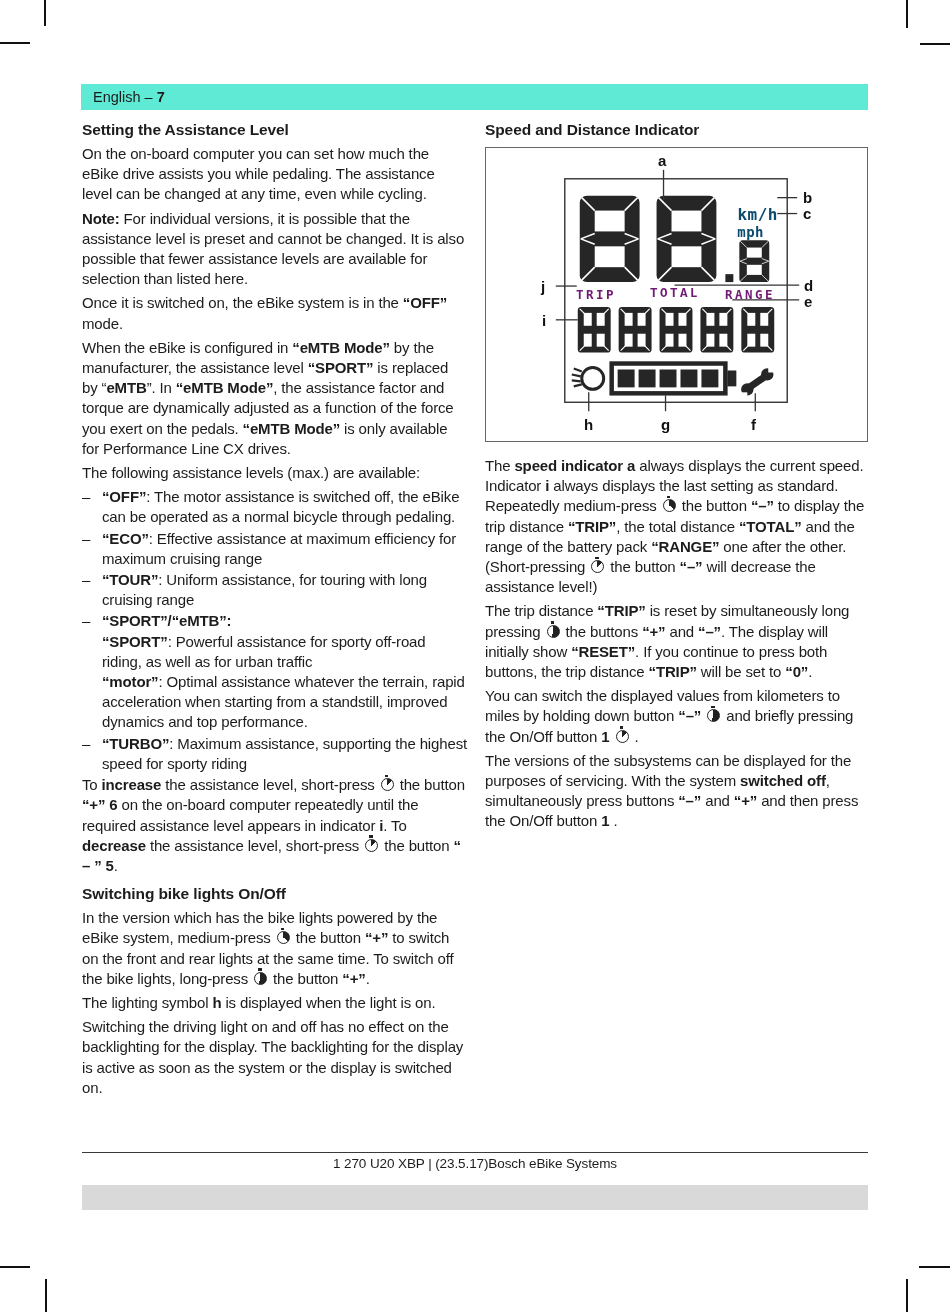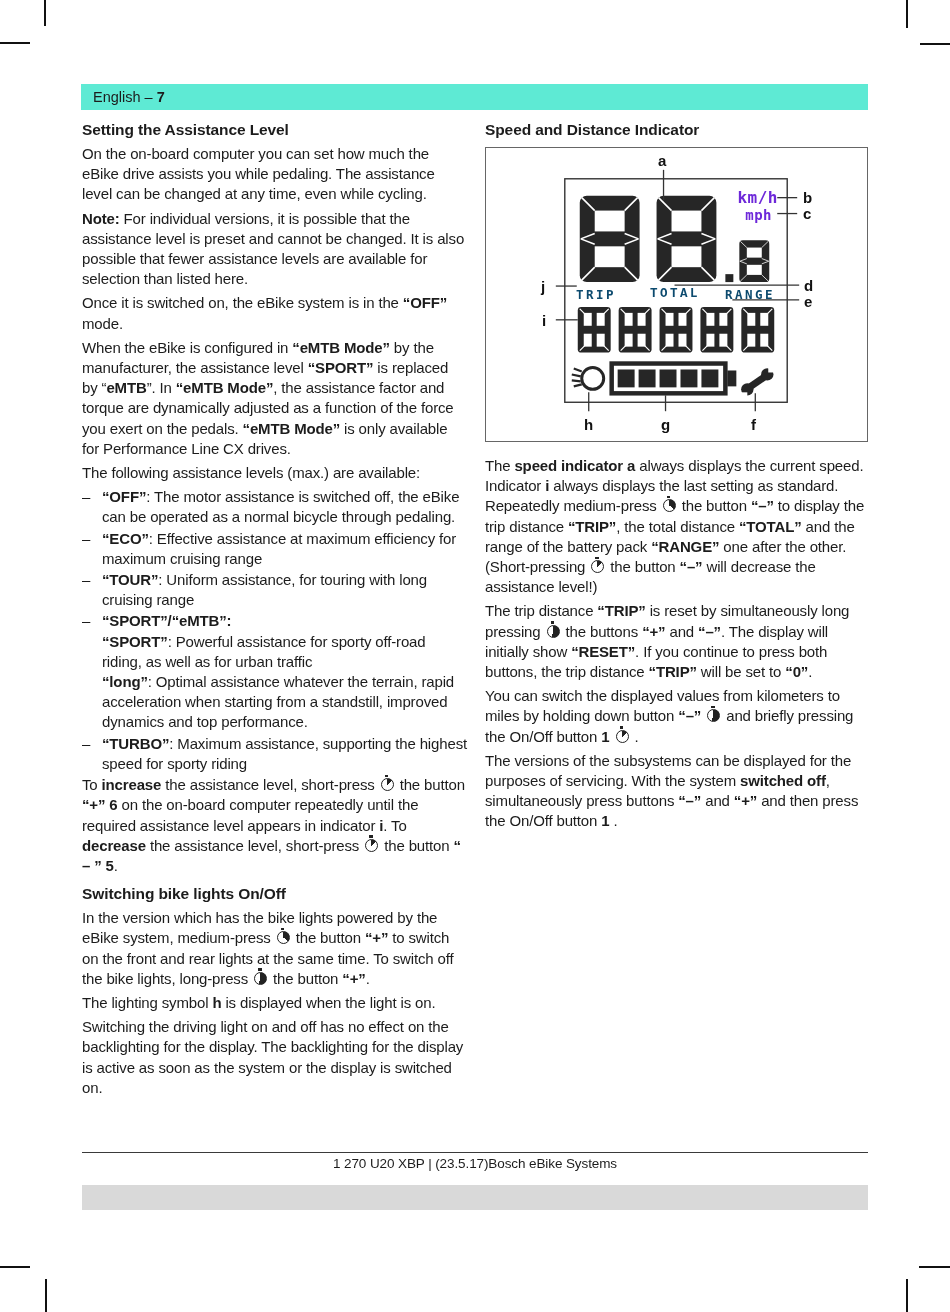--- a/index.html
+++ b/index.html
@@ -26,25 +26,25 @@
       position:relative;vertical-align:-1px;margin:0 2px;}
   .sw::before{content:"";position:absolute;top:-4.5px;left:3px;width:3.5px;height:2.5px;background:#222;}
   .sw-short{background:conic-gradient(#222 0 50deg,transparent 50deg 360deg);}
   .sw-medium{background:conic-gradient(#222 0 130deg,transparent 130deg 360deg);}
   .sw-long{background:conic-gradient(#222 0 200deg,transparent 200deg 360deg);}
   
   .figure{position:relative;margin:7px 0 14px 0;height:295px;border:1px solid #666;box-sizing:border-box;}
   .figure svg{position:absolute;left:0;top:0;width:100%;height:100%;}
   .callout{position:absolute;font-weight:bold;font-size:15px;color:#111;line-height:15px;}
   .lcdword{position:absolute;font-family:"DejaVu Sans Mono",monospace;font-weight:bold;
-           color:#0c4a6e;font-size:12.5px;letter-spacing:2.5px;line-height:13px;}
+           color:#701a75;font-size:12.5px;letter-spacing:2.5px;line-height:13px;}
   .unit{position:absolute;font-family:"DejaVu Sans Mono",monospace;font-weight:bold;
-        color:#6d28d9;text-align:right;line-height:1;}
+        color:#0c4a6e;text-align:right;line-height:1;margin-top:17px;}
   .unit.kmh{left:244px;top:42px;width:48px;font-size:16px;letter-spacing:0.5px;}
-  .unit.mph{left:244px;top:60px;width:42px;font-size:14px;letter-spacing:0.5px;}
+  .unit.mph{left:236px;top:60px;width:42px;font-size:14px;letter-spacing:0.5px;}
   
   .footer-rule{position:absolute;left:82px;top:1152px;width:786px;border-top:1.8px solid #3a3a3a;}
   .footer-row{position:absolute;left:82px;top:1156px;width:786px;display:flex;
               justify-content:center;font-size:13.5px;letter-spacing:-0.1px;}
   .footer-bar{position:absolute;left:82px;top:1185px;width:786px;height:25px;background:#d9d9d9;}
 </style>
 </head>
 <body>
 
 <div class="page">
@@ -79,21 +79,21 @@
         <div class="li">
           <span class="dash">–</span>
           <div class="li-body"><b>“ECO”</b>: Effective assistance at maximum efficiency for maximum cruising range</div>
         </div>
         <div class="li">
           <span class="dash">–</span>
           <div class="li-body"><b>“TOUR”</b>: Uniform assistance, for touring with long cruising range</div>
         </div>
         <div class="li">
           <span class="dash">–</span>
-          <div class="li-body"><b>“SPORT”/“eMTB”:</b><br><b>“SPORT”</b>: Powerful assistance for sporty off-road riding, as well as for urban traffic<br><b>“long”</b>: Optimal assistance whatever the terrain, rapid acceleration when starting from a standstill, improved dynamics and top performance.</div>
+          <div class="li-body"><b>“SPORT”/“eMTB”:</b><br><b>“SPORT”</b>: Powerful assistance for sporty off-road riding, as well as for urban traffic<br><b>“motor”</b>: Optimal assistance whatever the terrain, rapid acceleration when starting from a standstill, improved dynamics and top performance.</div>
         </div>
         <div class="li">
           <span class="dash">–</span>
           <div class="li-body"><b>“TURBO”</b>: Maximum assistance, supporting the highest speed for sporty riding</div>
         </div>
       </div>
     <div>
         <p class="para">To <b>increase</b> the assistance level, short-press <span class="sw sw-short"></span> the button <b>“+” 6</b> on the on-board computer repeatedly until the required assistance level appears in indicator <b>i</b>. To <b>decrease</b> the assistance level, short-press <span class="sw sw-short"></span> the button <b>“ – ” 5</b>.</p>
       </div>
     <h2 class="mt">Switching bike lights On/Off</h2>

